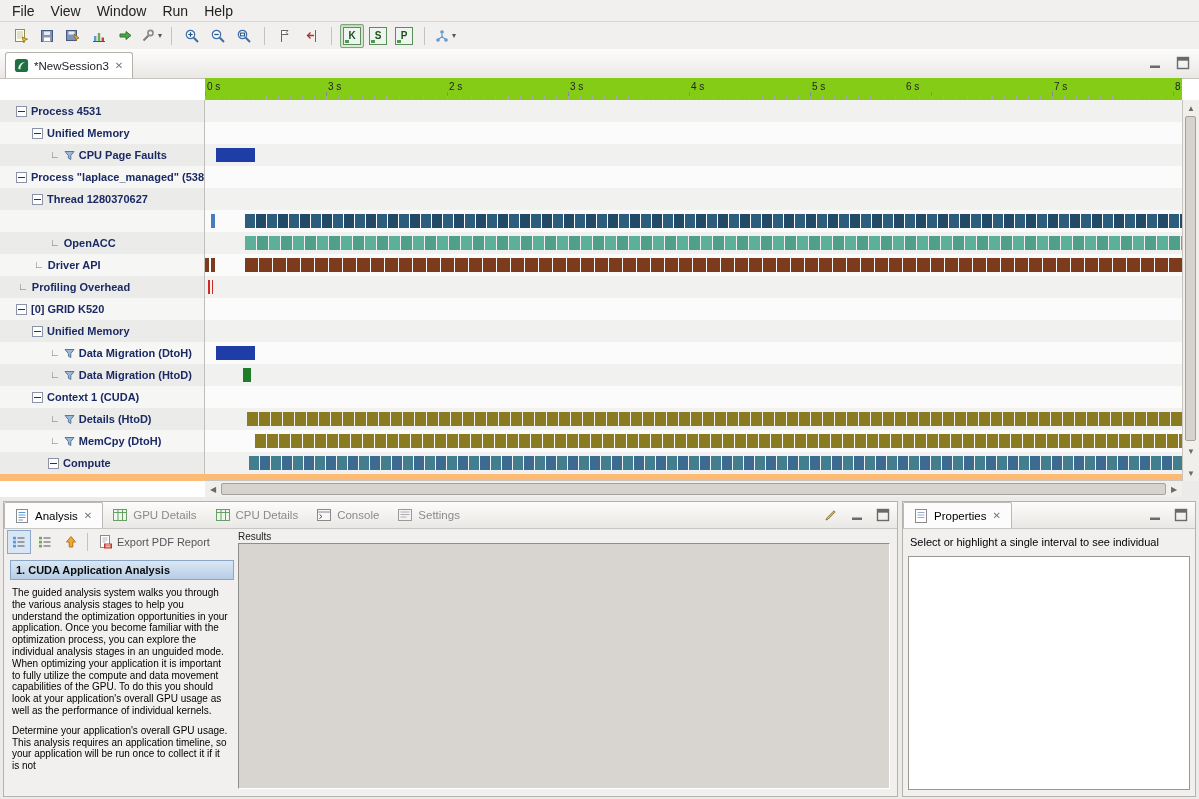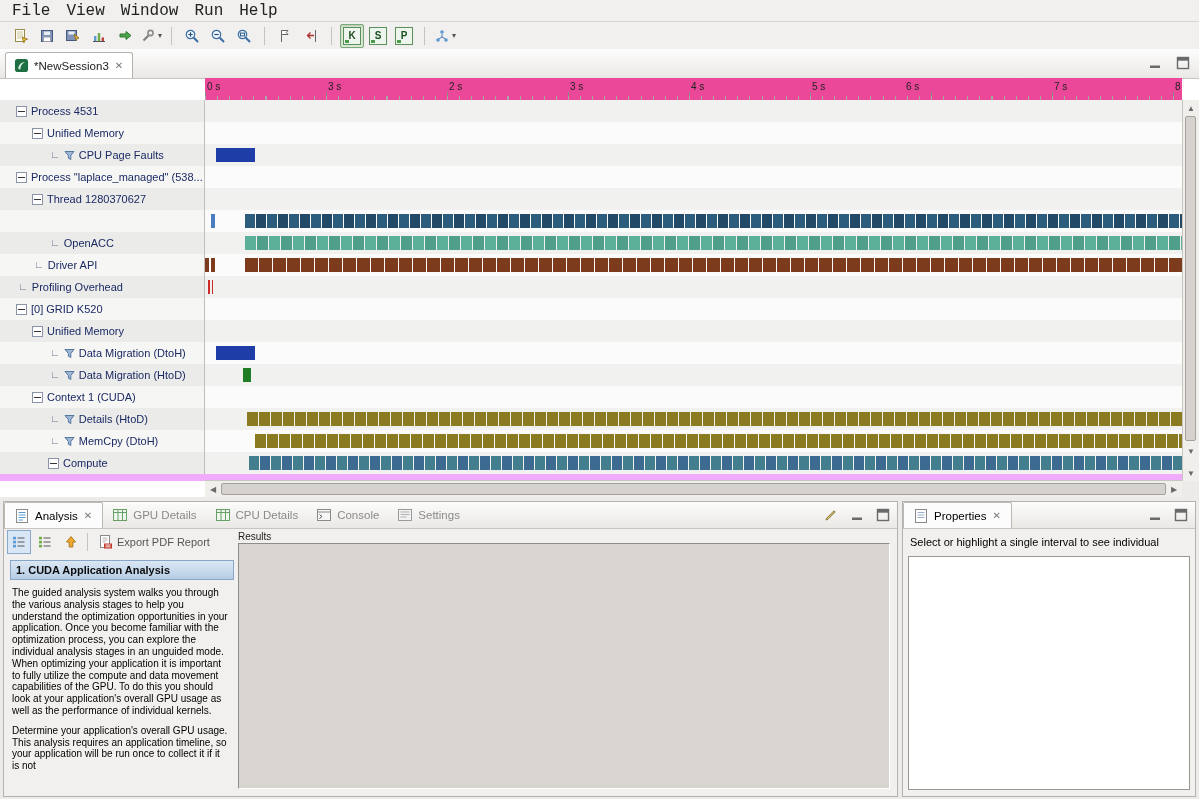--- a/index.html
+++ b/index.html
@@ -1,43 +1,43 @@
 <!DOCTYPE html>
 <html><head>
 <meta charset="utf-8">
 <style>
   html,body{margin:0;padding:0;width:1199px;height:799px;overflow:hidden;
     font-family:"Liberation Sans",sans-serif;background:#ecebe9;position:relative;font-size:12px;color:#222;}
   
   .menubar{height:21px;background:#f1f0ee;border-bottom:1px solid #d9d6d2;display:flex;align-items:center;padding-left:4px;}
-  .menu-item{padding:2px 8px;font-size:16px;font-family:Liberation Mono, monospace;}
+  .menu-item{padding:2px 8px;font-size:14px;}
   .toolbar{height:27px;background:#f1f0ee;border-bottom:1px solid #c8c5c0;display:flex;align-items:center;padding:0 4px;}
   .tb-group{display:flex;align-items:center;padding:0 4px;}
   .tb-sep{width:1px;height:18px;background:#c6c3be;margin:0 3px;}
   .tb-btn{min-width:22px;height:22px;display:flex;align-items:center;justify-content:center;border:1px solid transparent;border-radius:2px;margin:0 1px;}
   .tb-btn.pressed{background:#dcead8;border-color:#7aa87a;box-shadow:inset 0 1px 2px rgba(0,0,0,.15);}
   .dd-arrow{font-size:8px;color:#555;margin-left:2px;}
   .letter-icon{width:16px;height:16px;border:1px solid #5a8f5a;background:#eef5ee;color:#1d4d1d;
     font-size:10px;font-weight:bold;display:flex;align-items:center;justify-content:center;position:relative;}
   .letter-icon::after{content:"";position:absolute;left:1px;bottom:1px;width:4px;height:3px;background:#4c9a4c;}
   
   .editor{position:absolute;left:0;top:49px;width:1199px;height:448px;background:#fff;}
   .tab-strip{height:29px;background:linear-gradient(#fdfdfd,#eae8e5);border-bottom:1px solid #c8c5c0;position:relative;}
   .editor-tab{position:absolute;left:5px;top:3px;height:25px;background:#fff;border:1px solid #b5b2ad;border-bottom:none;
     border-radius:3px 3px 0 0;display:flex;align-items:center;gap:5px;padding:0 8px;font-size:11.5px;}
   .close-x{font-size:10px;color:#777;padding:0 1px;}
   .corner-icons{position:absolute;right:8px;top:6px;display:flex;gap:12px;align-items:center;}
   .timeline{position:absolute;left:0;top:29px;right:0;bottom:0;}
-  .ruler{position:absolute;left:205px;top:0;right:17px;height:22px;background:#ec4899;border-bottom:1px solid #b0ada8;overflow:hidden;}
+  .ruler{position:absolute;left:205px;top:0;right:17px;height:22px;background:#84cc16;border-bottom:1px solid #b0ada8;overflow:hidden;}
   .ruler::before{content:"";position:absolute;left:0;right:0;bottom:0;height:8px;
     background:repeating-linear-gradient(90deg,#8a8a8a 0 1px,transparent 1px 121px);}
   .ruler::after{content:"";position:absolute;left:0;right:0;bottom:0;height:4px;
     background:repeating-linear-gradient(90deg,#a8a8a8 0 1px,transparent 1px 12.1px);}
   .tick-label{position:absolute;top:3px;font-size:10px;color:#222;white-space:nowrap;}
-  .rows{position:absolute;left:0;top:22px;right:17px;bottom:16px;overflow:hidden;background:#f0abfc;}
+  .rows{position:absolute;left:0;top:22px;right:17px;bottom:16px;overflow:hidden;background:#fdba74;font-weight:bold;}
   .row{height:22px;display:flex;}
   .tree-cell{width:205px;flex:none;display:flex;align-items:center;font-size:11px;color:#1b2a63;
     border-right:1px solid #c2bfba;box-sizing:border-box;gap:4px;white-space:nowrap;overflow:hidden;}
   .track-cell{position:relative;flex:1;overflow:hidden;}
   .row:nth-child(odd) .tree-cell{background:#ebebea;}
   .row:nth-child(odd) .track-cell{background:#f1f1f0;}
   .row:nth-child(even) .tree-cell{background:#f6f6f5;}
   .row:nth-child(even) .track-cell{background:#fbfbfb;}
   .toggle{width:9px;height:9px;border:1px solid #8a93a8;background:#fff;flex:none;position:relative;box-sizing:content-box;}
   .toggle::after{content:"";position:absolute;left:1px;right:1px;top:4px;height:1px;background:#333;}

